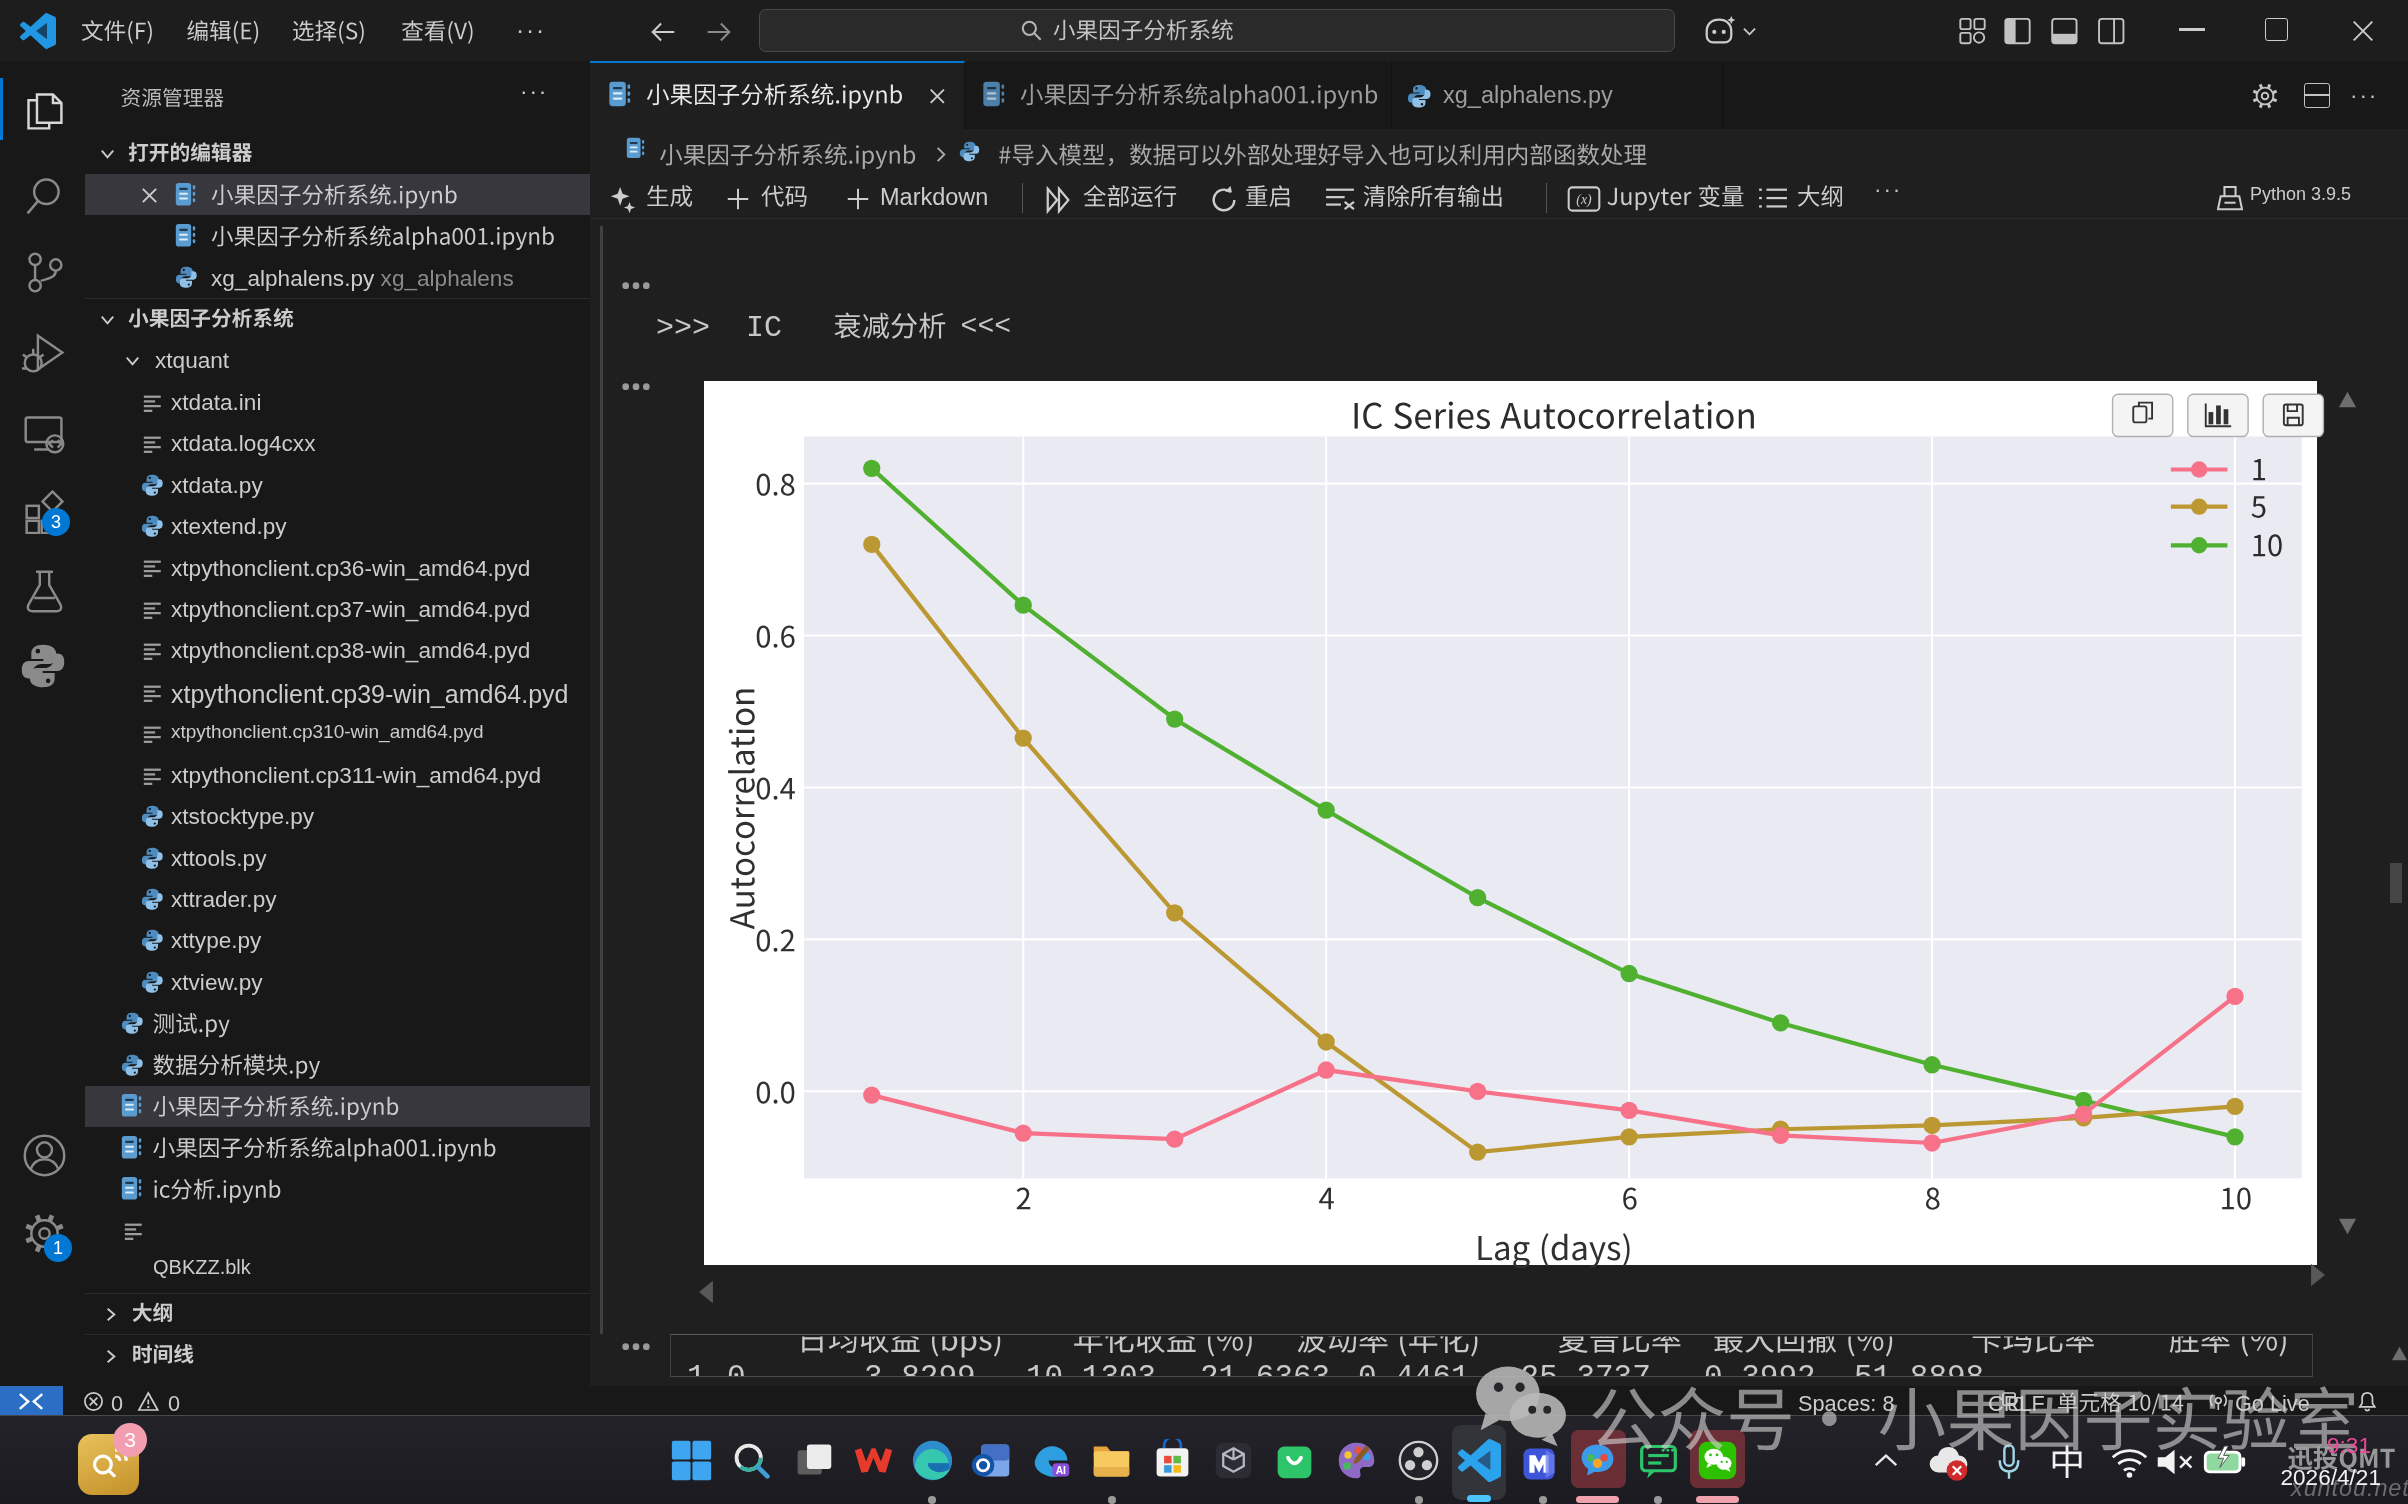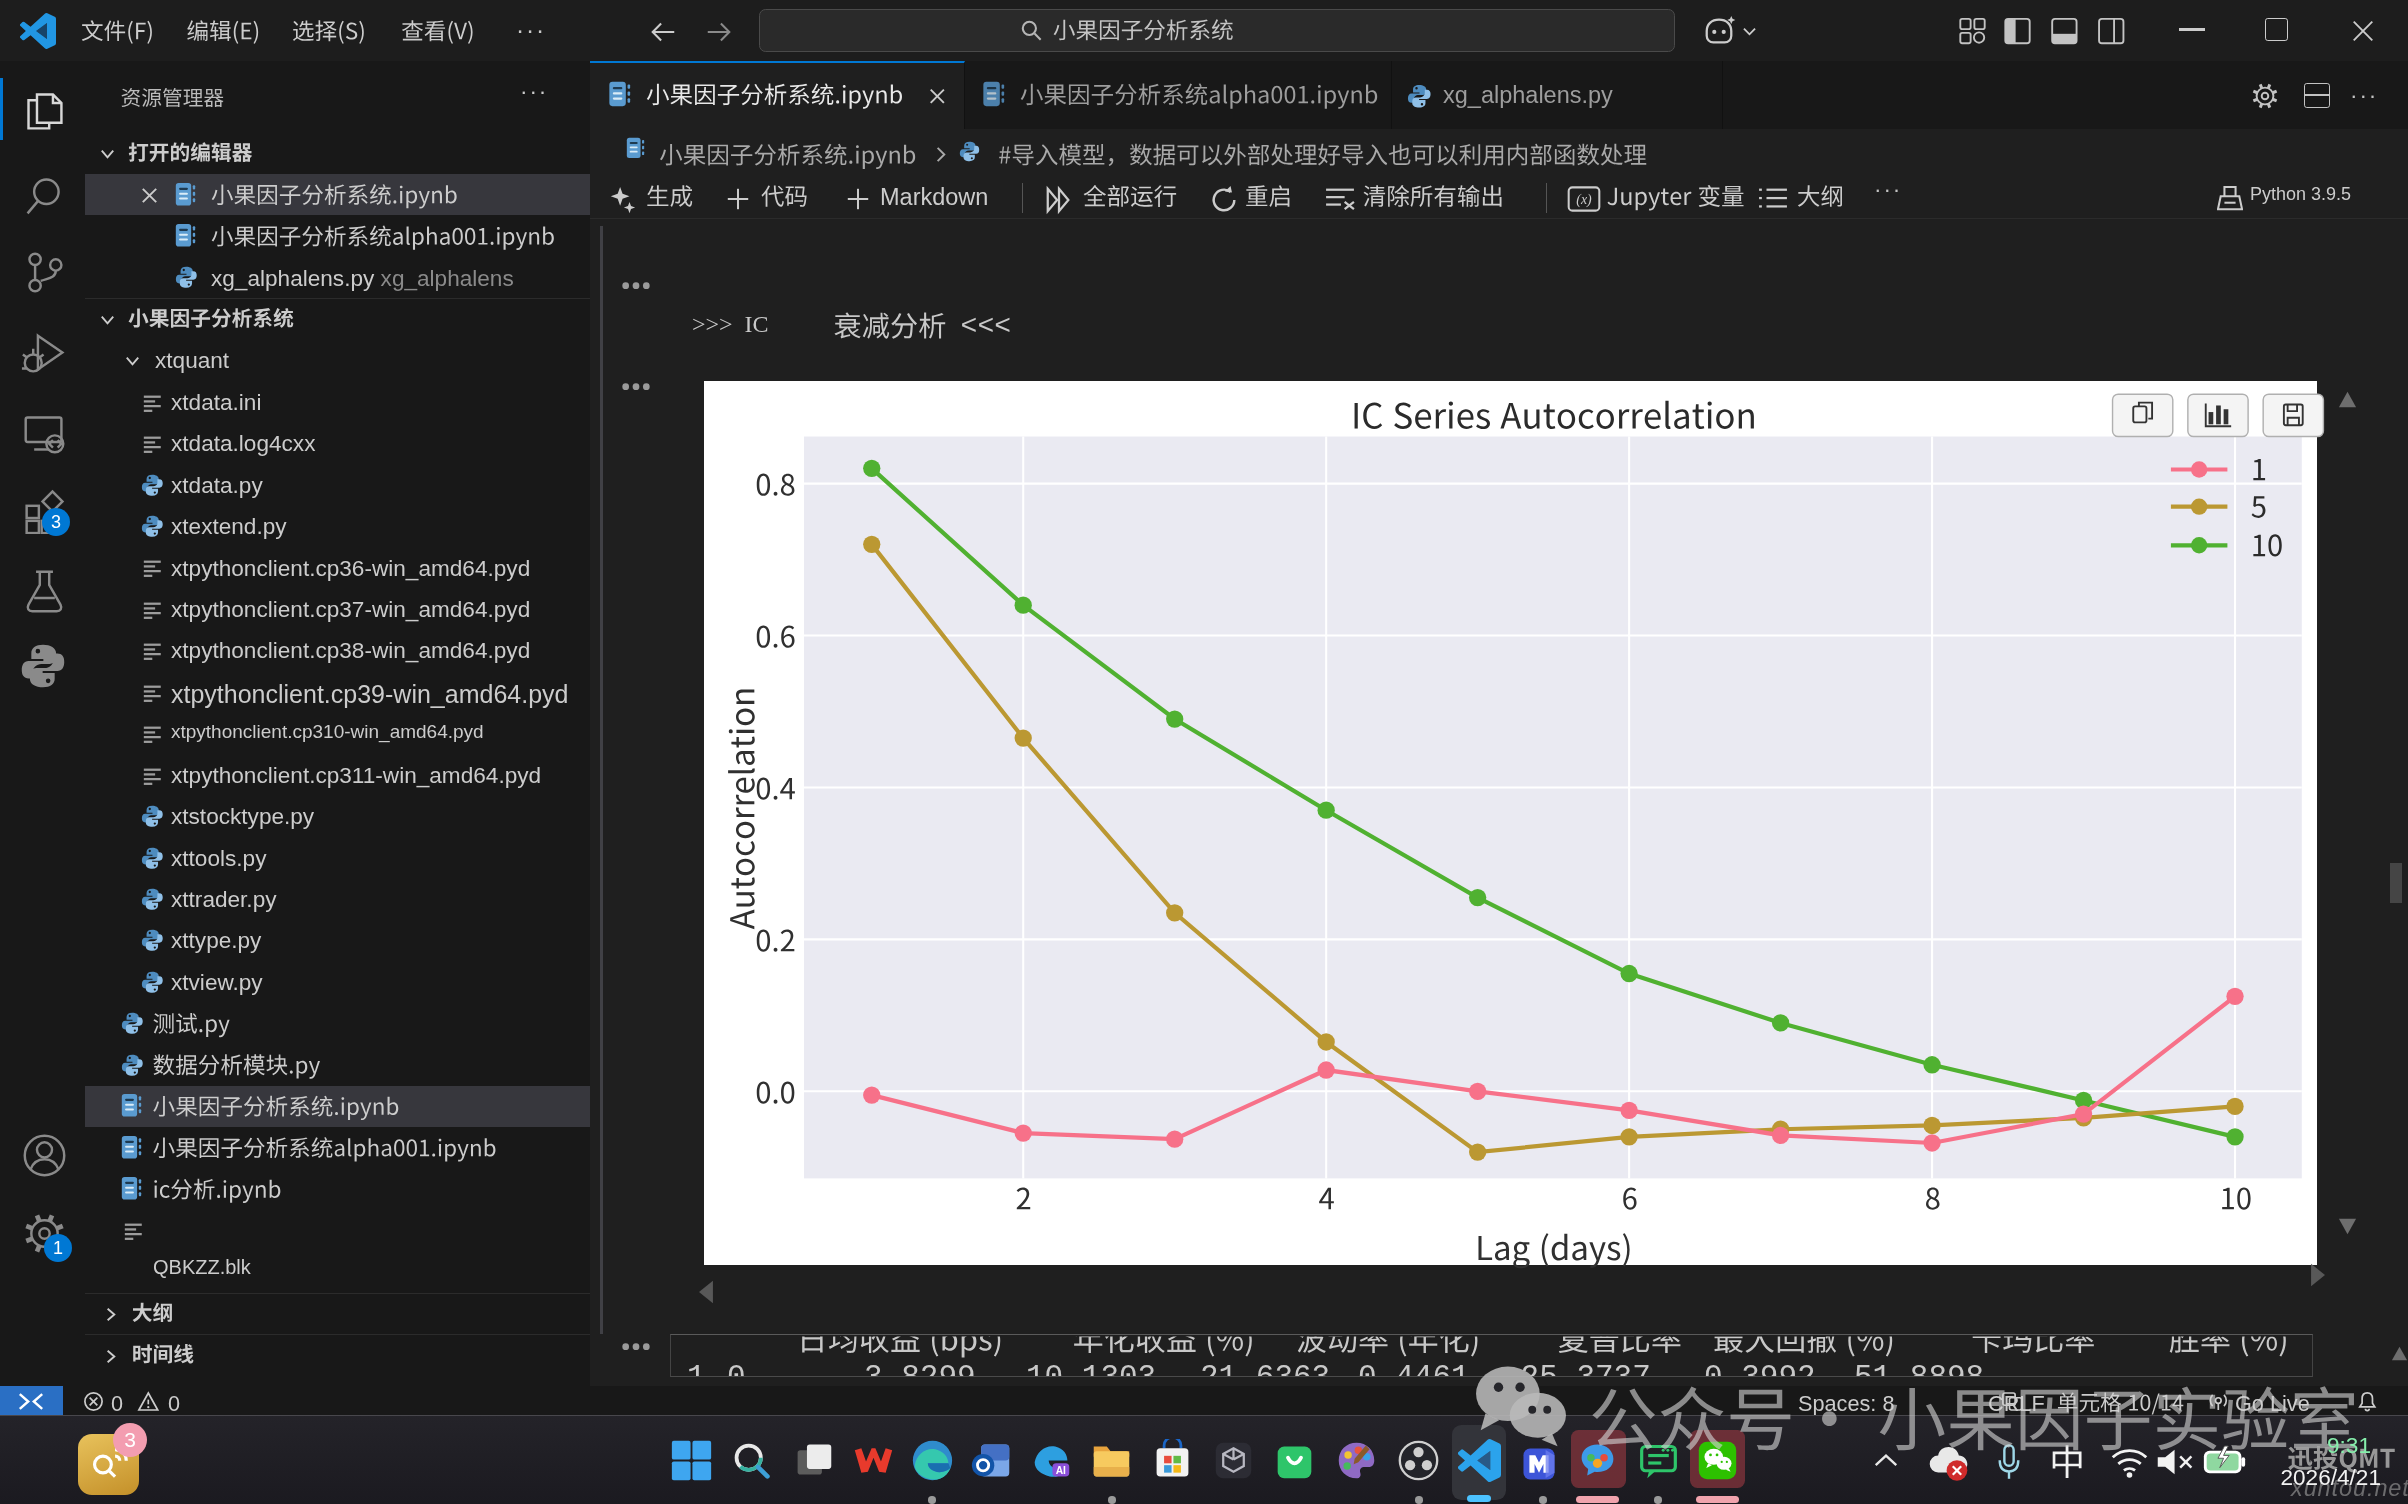--- a/index.html
+++ b/index.html
@@ -477,21 +477,21 @@
       <circle cx="27" cy="5" r="3.6"></circle>
     </g>
   </svg>
 <svg class="abs" style="left:621px;top:1342px" width="30" height="9.4" viewBox="0 0 32 10">
     <g fill="#9a9a9a">
       <circle cx="5" cy="5" r="3.6"></circle>
       <circle cx="16" cy="5" r="3.6"></circle>
       <circle cx="27" cy="5" r="3.6"></circle>
     </g>
   </svg>
-<div class="txt" style="left:692px;top:311px;font-size:24px;font-family:Liberation Serif, serif;color:#c8c8c8">&gt;&gt;&gt;&nbsp;&nbsp;IC&nbsp;&nbsp;</div>
+<div class="txt" style="left:656px;top:311px;font-size:30px;font-family:Liberation Mono, monospace;color:#c8c8c8">&gt;&gt;&gt;&nbsp;&nbsp;IC&nbsp;&nbsp;</div>
 <div class="txt" style="left:927px;top:311px;font-size:28px;font-family:'Liberation Mono',monospace;color:#c8c8c8">&nbsp;&nbsp;&lt;&lt;&lt;</div>
 <svg class="abs" style="left:704px;top:381px;background:#ffffff;overflow:visible" width="1613" height="884" viewBox="0 0 1713 939">
     <rect x="106" y="59" width="1591" height="788" fill="#eaeaf2"></rect>
     <g stroke="#ffffff" stroke-width="2.2">
       <line x1="338.9" y1="59" x2="338.9" y2="847"></line>
       <line x1="660.7" y1="59" x2="660.7" y2="847"></line>
       <line x1="982.5" y1="59" x2="982.5" y2="847"></line>
       <line x1="1304.3" y1="59" x2="1304.3" y2="847"></line>
       <line x1="1626.1" y1="59" x2="1626.1" y2="847"></line>
       <line x1="106" y1="754.5" x2="1697" y2="754.5"></line>
@@ -1472,14 +1472,14 @@
       <use href="#gr5ba4" transform="translate(2431.6 1534.1) scale(0.07300 -0.07300)"></use>
     </g>
     <g fill="#a5a5a5" opacity="0.9">
       <use href="#gb8fc5" transform="translate(2429.0 1558.4) scale(0.02700 -0.02700)"></use>
       <use href="#gb6295" transform="translate(2456.0 1558.4) scale(0.02700 -0.02700)"></use>
       <use href="#gb51" transform="translate(2483.0 1558.4) scale(0.02700 -0.02700)"></use>
       <use href="#gb4d" transform="translate(2503.8 1558.4) scale(0.02700 -0.02700)"></use>
       <use href="#gb54" transform="translate(2526.8 1558.4) scale(0.02700 -0.02700)"></use>
     </g>
   </svg>
-<div class="txt" style="right:38px;top:1433px;font-size:22.6px;color:#86efac">9:31</div>
+<div class="txt" style="right:38px;top:1433px;font-size:22.6px;color:#ec4899">9:31</div>
 <div class="txt" style="right:28px;top:1465px;font-size:22.6px;color:#f2f2f2">2026/4/21</div>
 
 </body></html>

